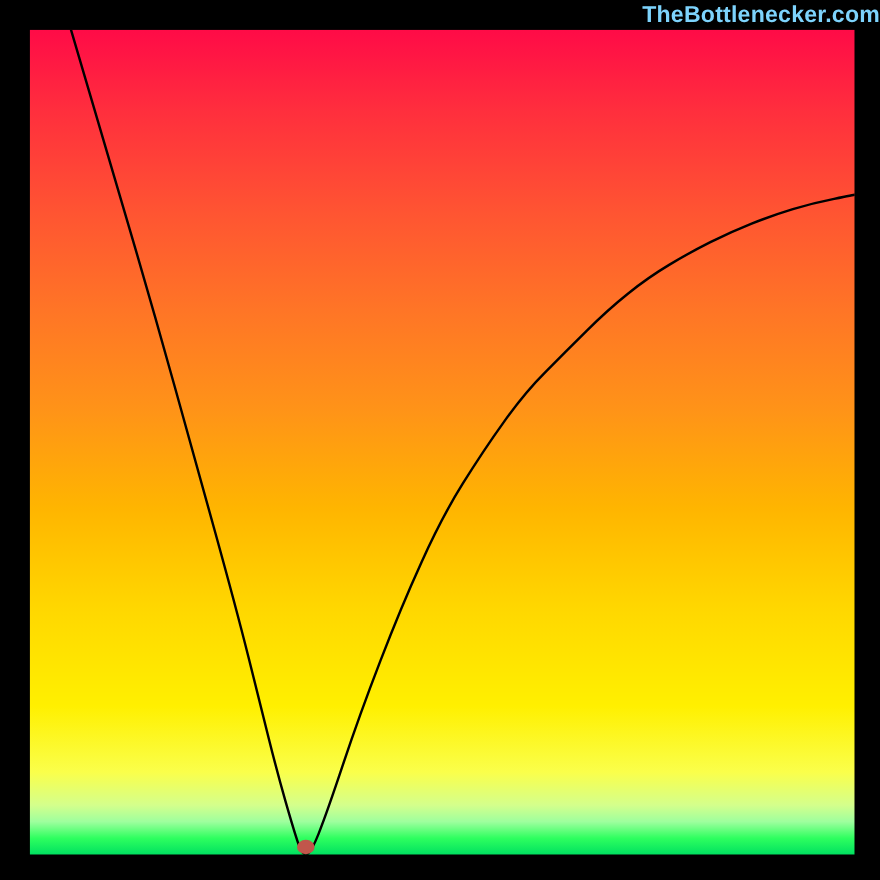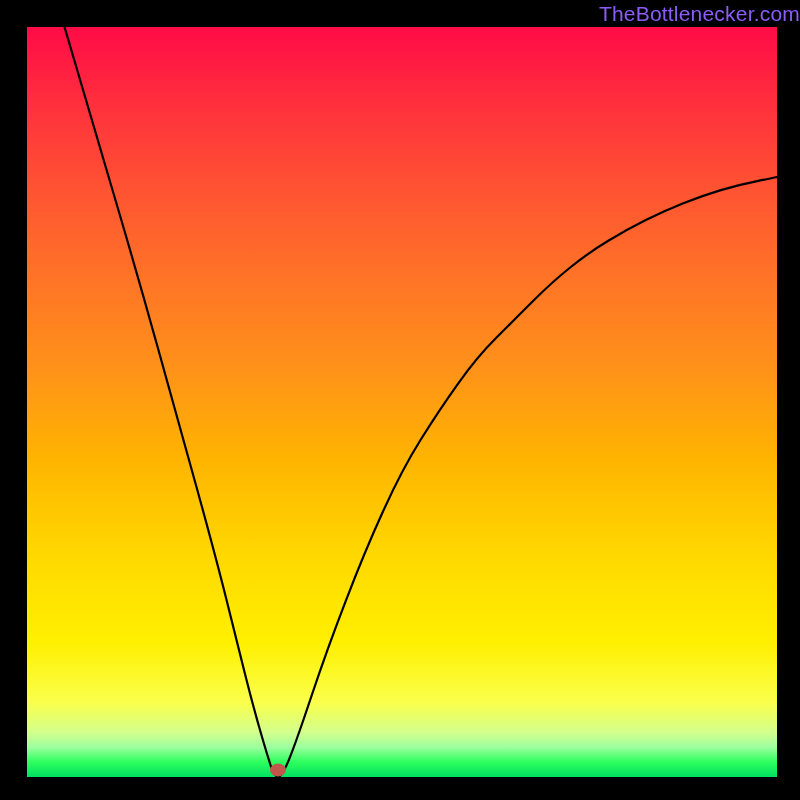--- a/index.html
+++ b/index.html
@@ -60,23 +60,23 @@
     width: 16px;
     height: 13px;
     background: #c1564b;
     border-radius: 50%;
     transform: translate(-50%, -50%);
   }
   .attribution {
     position: absolute;
     top: 2px;
     right: 0;
-    color: #8b5cf6;
+    color: #7dd3fc;
     font-size: 21px;
-    font-weight: 400;
+    font-weight: 700;
     letter-spacing: 0.2px;
   }
 </style>
 </head>
 <body>
 
 <div class="frame">
   <div class="attribution">TheBottlenecker.com</div>
   <div class="plot">
     <svg viewBox="0 0 750 750">

